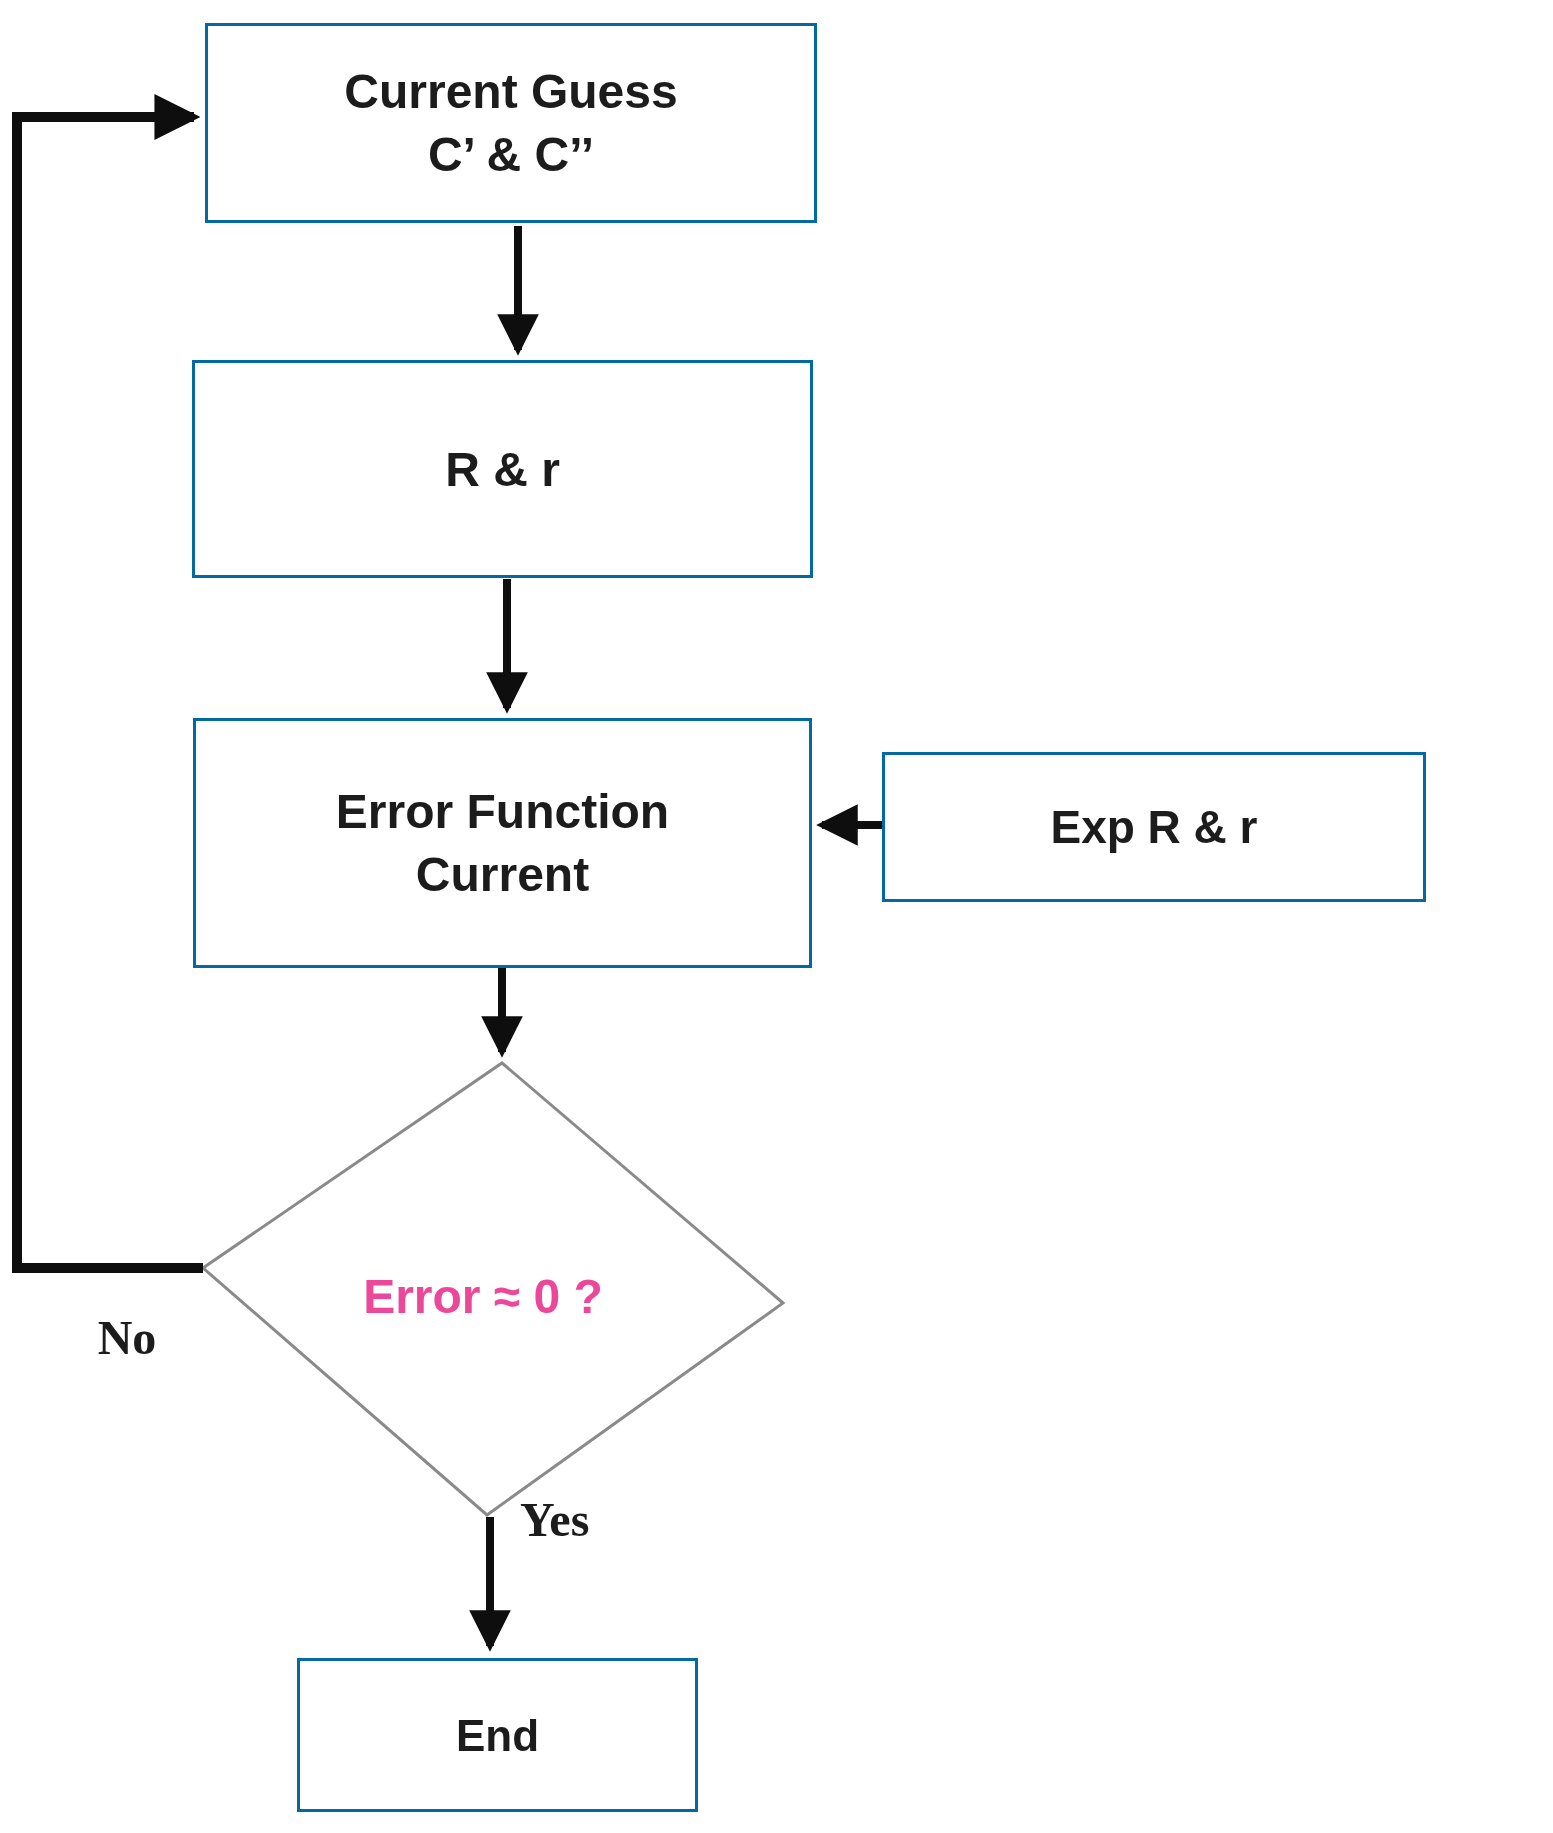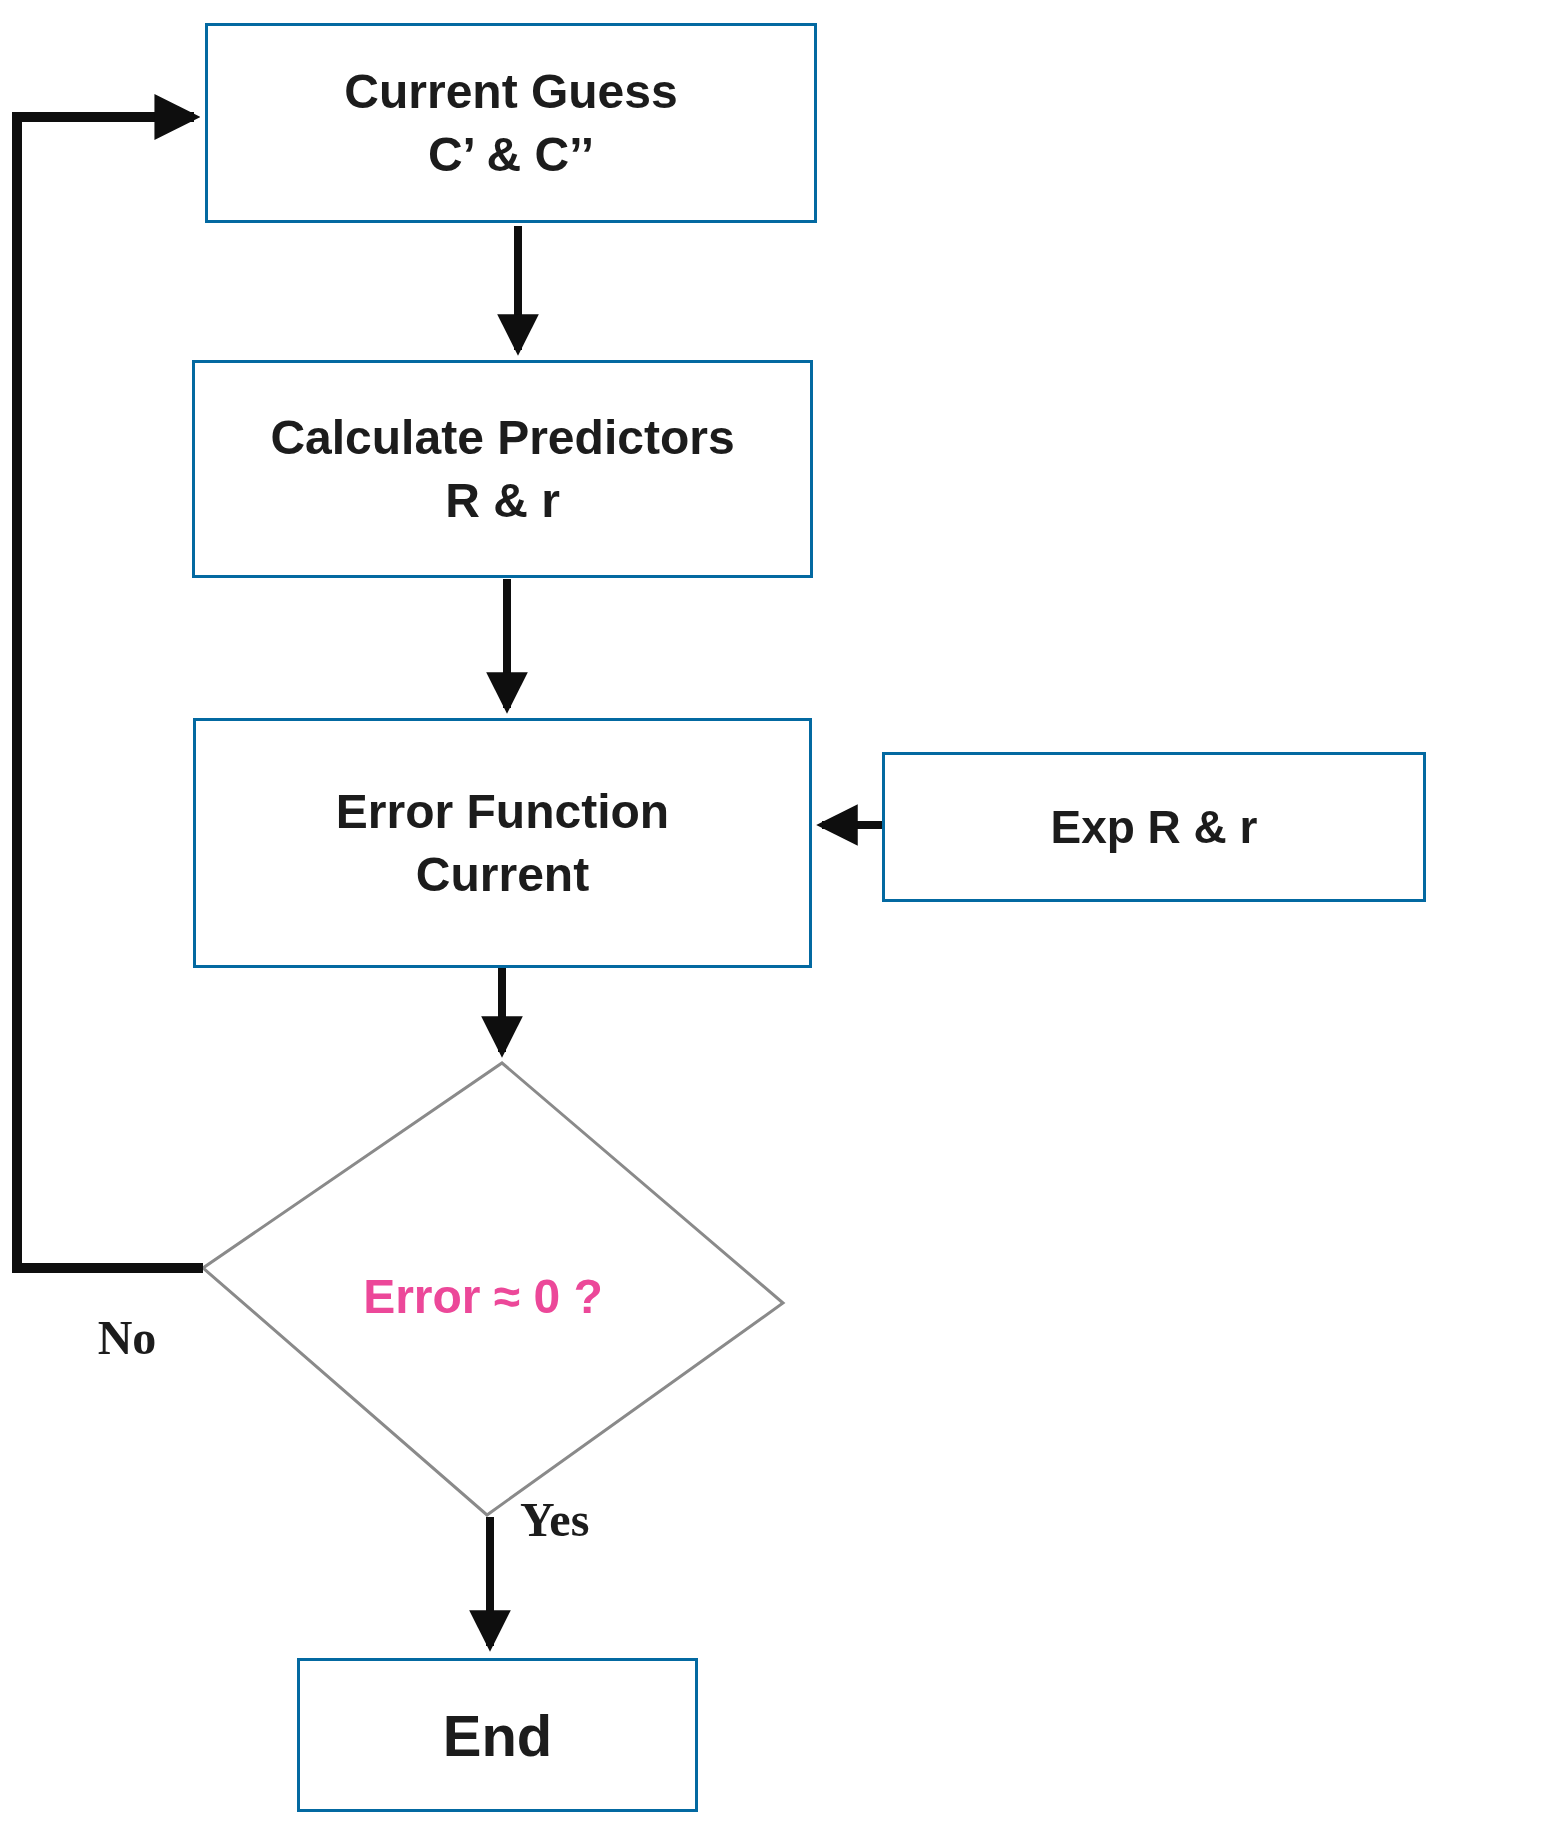--- a/index.html
+++ b/index.html
@@ -34,21 +34,21 @@
     text-align: center;
     color: #1c1c1c;
     font-weight: 700;
   }
   .node .nline {
     font-size: 48px;
     line-height: 63px;
     white-space: nowrap;
   }
   .node-exp .nline { font-size: 46px; }
-  .node-end .nline { font-size: 58px; }
+  .node-end .nline { font-size: 44px; }
   .diamond-label {
     position: absolute;
     left: 203px;
     top: 1218px;
     width: 560px;
     height: 156px;
     display: flex;
     align-items: center;
     justify-content: center;
     color: #ec4899;
@@ -105,21 +105,20 @@
 
     <line x1="490" y1="1517" x2="490" y2="1646" stroke="#0e0e0e" stroke-width="8" marker-end="url(#ah)"></line>
   </svg>
 
   <div class="node" style="left:205px; top:23px; width:612px; height:200px;">
     <div class="nline">Current Guess</div>
     <div class="nline">C’ &amp; C’’</div>
   </div>
 
   <div class="node" style="left:192px; top:360px; width:621px; height:218px;">
-    <div class="nline">Calculate Predictors</div>
     <div class="nline">R &amp; r</div>
   </div>
 
   <div class="node" style="left:193px; top:718px; width:619px; height:250px;">
     <div class="nline">Error Function</div>
     <div class="nline">Current</div>
   </div>
 
   <div class="node node-exp" style="left:882px; top:752px; width:544px; height:150px;">
     <div class="nline">Exp R &amp; r</div>

